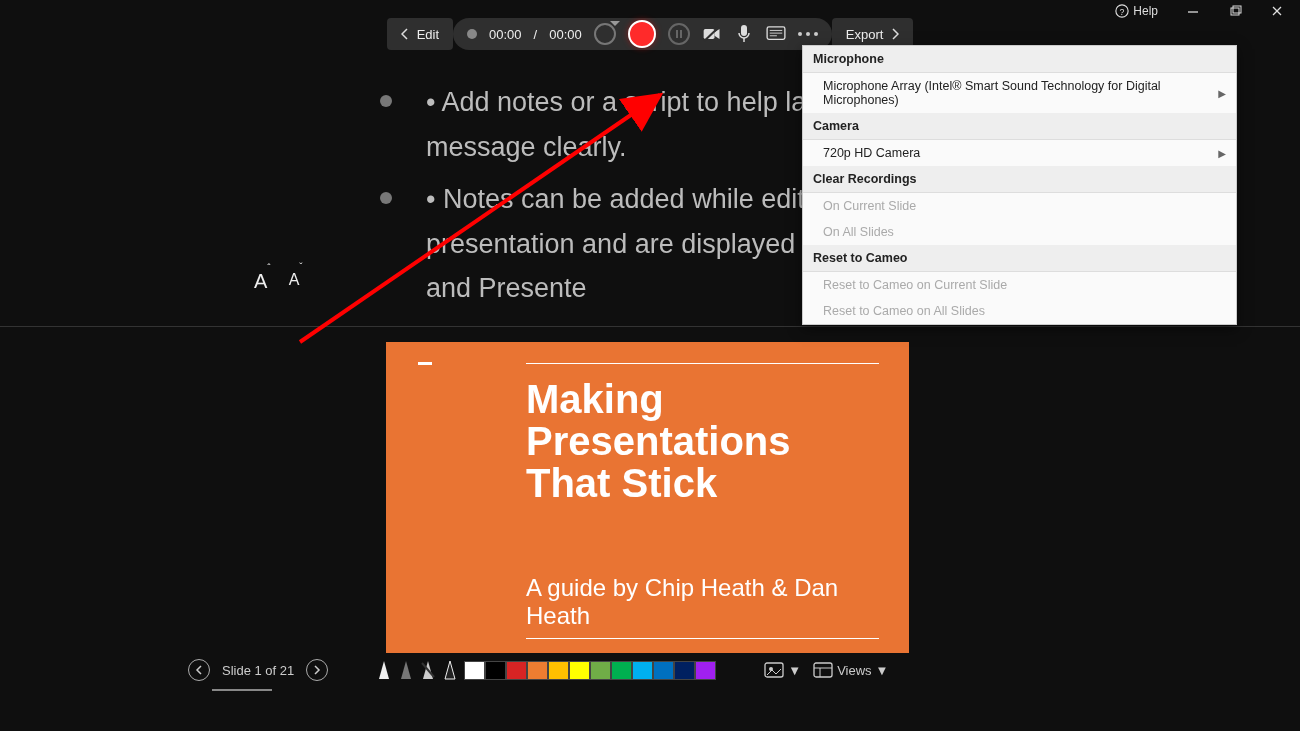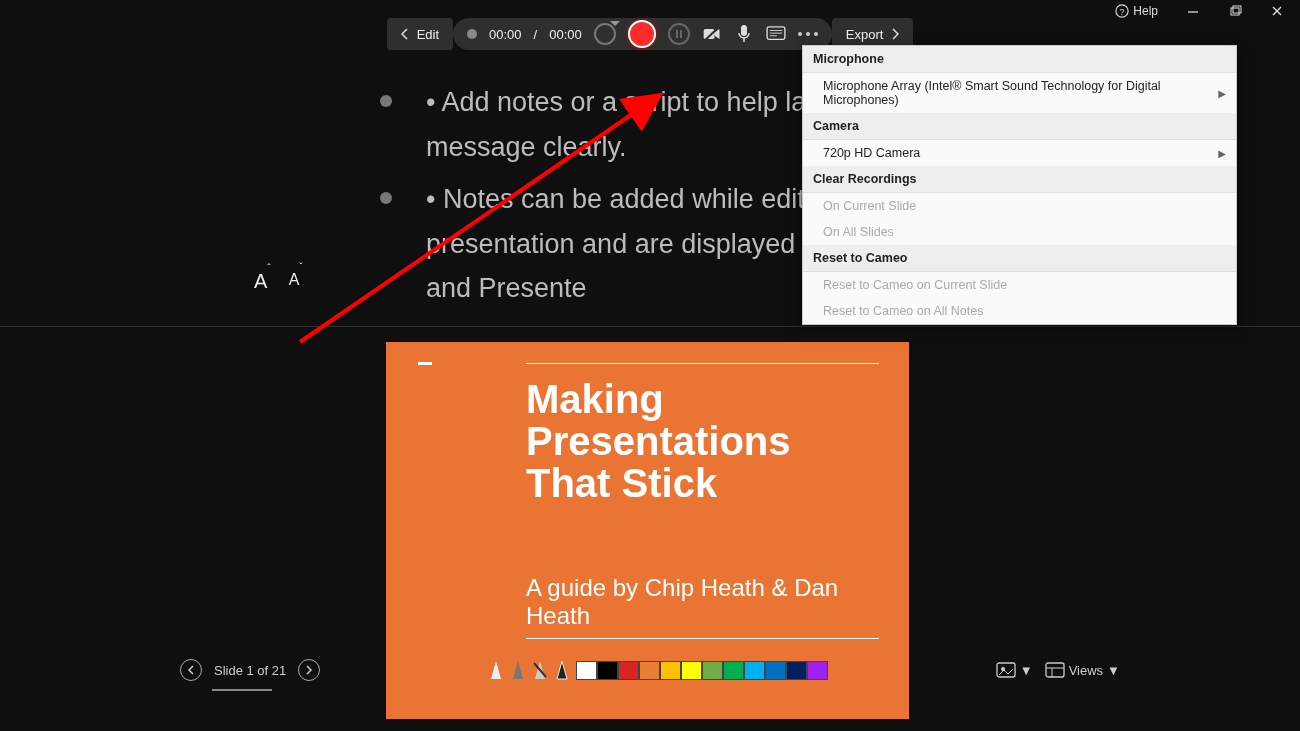--- a/index.html
+++ b/index.html
@@ -90,21 +90,21 @@
   }
   .font-size-controls > div { cursor:pointer; position:relative; }
   .font-size-controls sup { font-size: 10px; position:relative; top:-8px; }
 
   .divider { position:absolute; top: 326px; left:0; right:0; height:1px; background:#333; }
 
   
   .slide {
     position:absolute;
     top: 342px; left: 386px;
-    width: 523px; height: 377px;
+    width: 523px; height: 311px;
     background: #e97433;
     color: #fff;
     padding: 20px 0 0 0;
   }
   .slide .mark { width:14px; height:3px; background:#fff; margin-left:32px; }
   .slide hr { border:none; border-top:1px solid #fff; margin: 0 30px 0 140px; }
   .slide .title {
     font-size: 40px; font-weight:600; line-height:1.05;
     margin: 14px 30px 0 140px;
   }
@@ -129,25 +129,24 @@
   .menu .item { padding: 6px 10px 6px 20px; display:flex; justify-content:space-between; align-items:center; cursor:pointer; }
   .menu .item.disabled { color:#aaa; cursor:default; }
   .menu .caret { font-size:10px; color:#666; }
 
   
   .arrow-svg { position:absolute; top:90px; left:290px; pointer-events:none; }
 
   
   .bottombar {
     position:absolute;
-    bottom: 43px; left:0; right:0;
+    bottom: 43px; left:8px; right:0;
     height:36px;
     display:flex;
     align-items:center;
-    justify-content:space-between;
     padding: 0 180px 0 180px;
     gap: 48px;
   }
   .nav-group { display:flex; align-items:center; gap:12px; color:#ccc; font-size:13px; }
   .nav-circle { width:22px;height:22px;border:1.5px solid #aaa;border-radius:50%;display:flex;align-items:center;justify-content:center;cursor:pointer; }
   .pen-tools { display:flex; align-items:center; gap:6px; }
   .pen { width:16px; height:22px; position:relative; cursor:pointer; }
   .pen svg { width:100%; height:100%; }
   .swatches { display:flex; }
   .swatch { width:21px; height:19px; border:1px solid #444; cursor:pointer; }
@@ -288,21 +287,21 @@
     <span>On Current Slide</span>
   </div>
   <div class="item disabled">
     <span>On All Slides</span>
   </div>
   <div class="hdr">Reset to Cameo</div>
   <div class="item disabled">
     <span>Reset to Cameo on Current Slide</span>
   </div>
   <div class="item disabled">
-    <span>Reset to Cameo on All Notes</span>
+    <span>Reset to Cameo on All Slides</span>
   </div>
 </div>
 
 <svg class="arrow-svg" width="420" height="280">
   <defs>
       <marker id="ah" markerWidth="12" markerHeight="12" refX="9" refY="5" orient="auto">
     <path d="M0 0 L10 5 L0 10 Z" fill="#ff0000"></path>
       </marker>
     </defs>
   <line x1="10" y1="252" x2="370" y2="5" stroke="#ff0000" stroke-width="4" marker-end="url(#ah)"></line>

